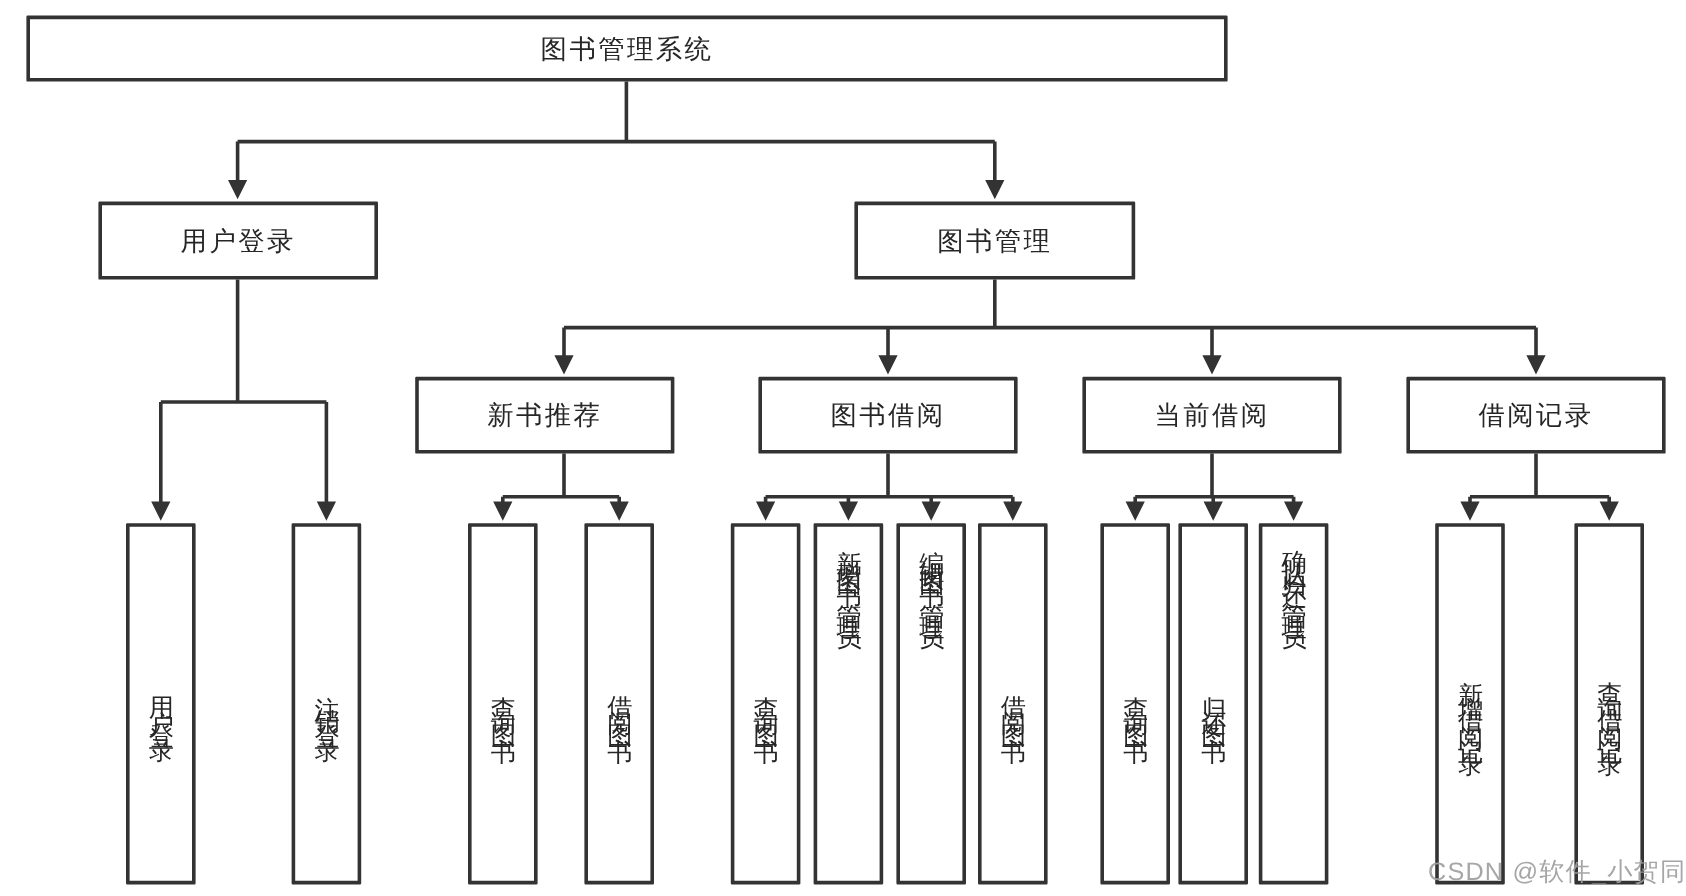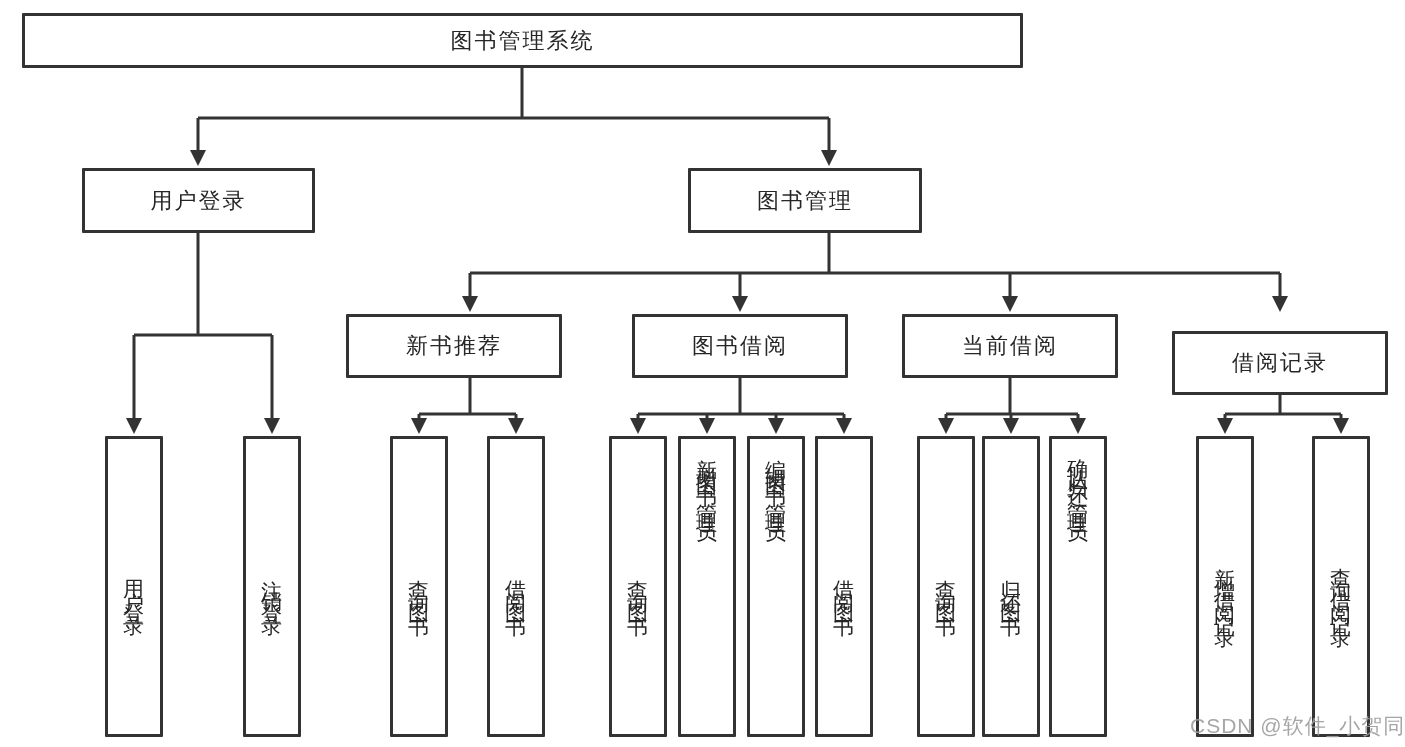--- a/index.html
+++ b/index.html
@@ -20,27 +20,27 @@
   .leaf{
     top:436px;width:58px;height:301px;font-size:21px;
     writing-mode:vertical-rl;text-orientation:mixed;
     letter-spacing:12px;line-height:1;
   }
   .leaf.tall{justify-content:flex-start;padding-top:3px;letter-spacing:9px;}
   
   .b-root{left:22px;top:13px;width:1001px;height:55px;}
   
   .b-user{left:82px;top:168px;width:233px;height:65px;}
-  .b-book{left:688px;top:168px;width:234px;height:65px;}
+  .b-book{left:712px;top:168px;width:234px;height:65px;}
   
   .hdr{top:314px;height:64px;width:216px;}
   .b-nb{left:346px;}
   .b-bb{left:632px;}
   .b-cb{left:902px;}
-  .b-br{left:1172px;margin-top:17px;}
+  .b-br{left:1172px;}
   
   .b-user-login{left:105px;}
   .b-logout{left:243px;}
   .b-nb-query{left:390px;}
   .b-nb-borrow{left:487px;}
   .b-bb-query{left:609px;}
   .b-bb-add{left:678px;}
   .b-bb-edit{left:747px;}
   .b-bb-borrow{left:815px;}
   .b-cb-query{left:917px;}

